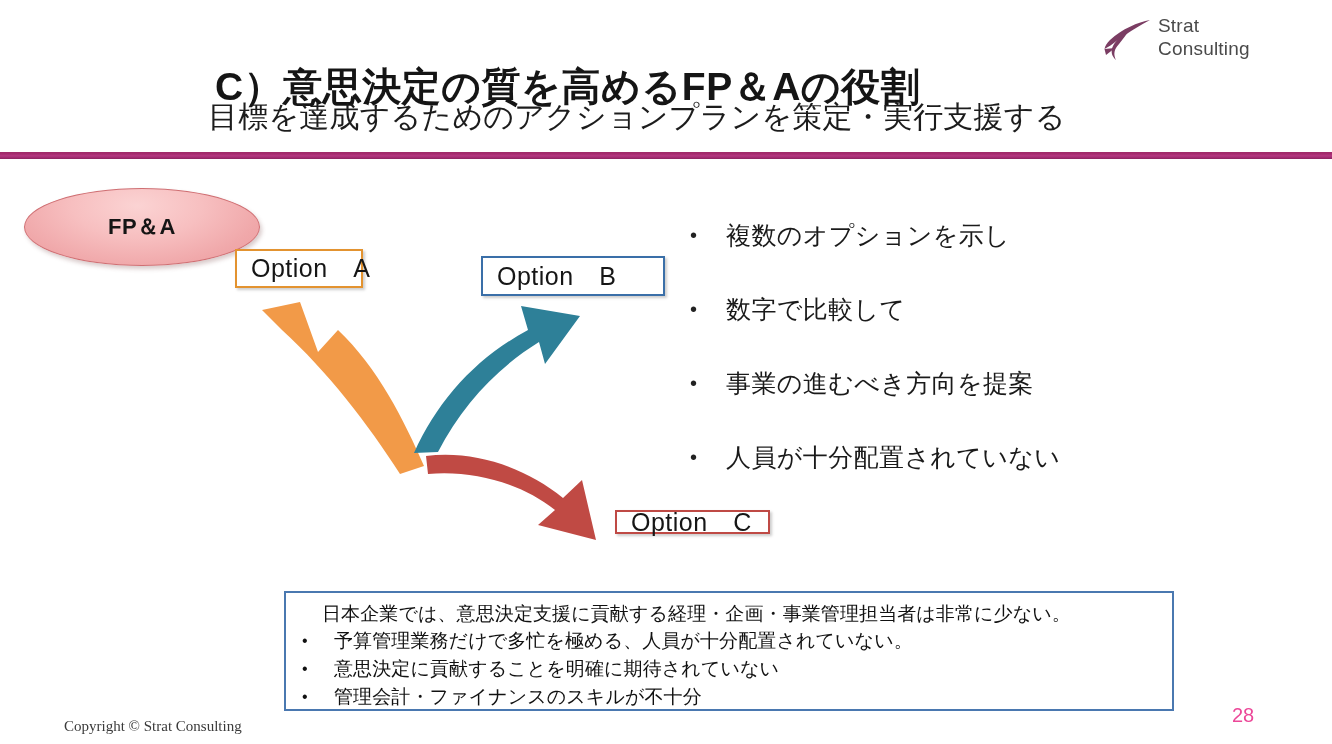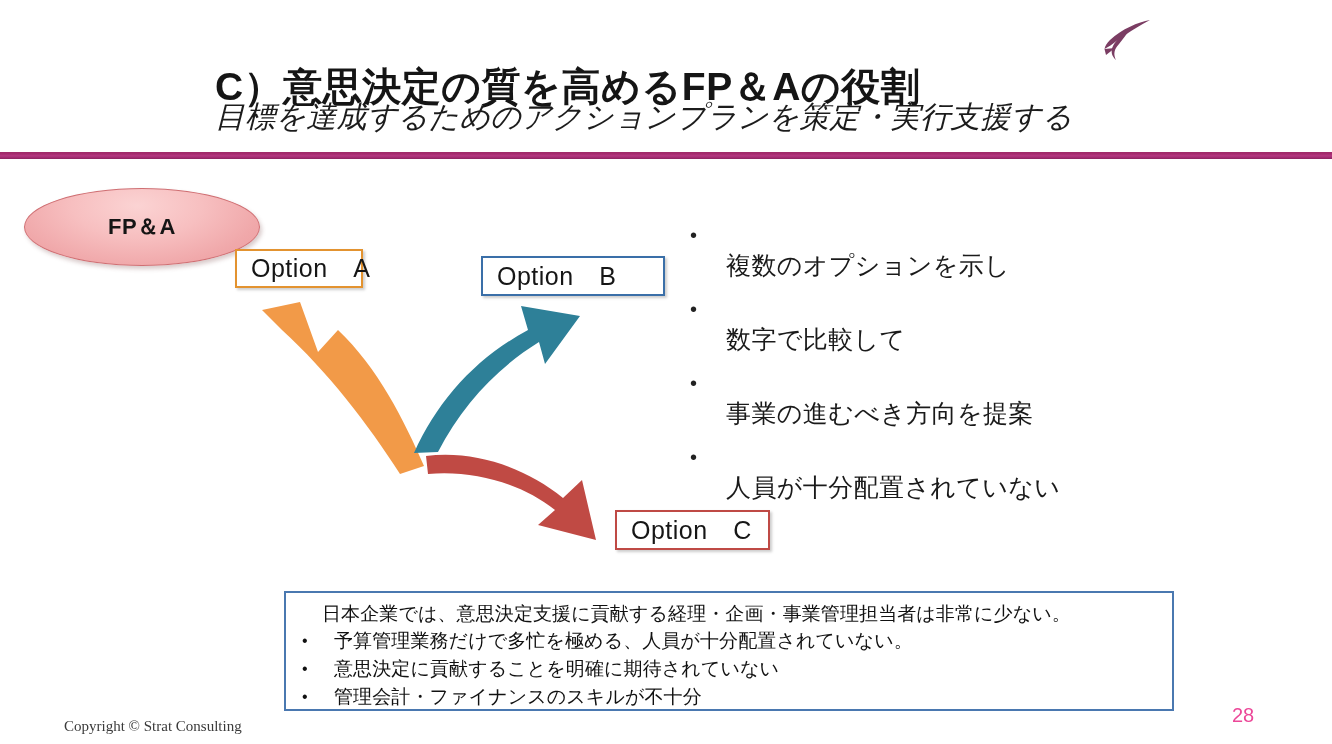--- a/index.html
+++ b/index.html
@@ -54,28 +54,27 @@
     top: 52px;
     font-size: 39px;
     font-weight: bold;
     color: #151515;
     letter-spacing: 0.5px;
     white-space: nowrap;
     margin-top: 8px;
   }
   #title-sub {
     position: absolute;
-    left: 215px;
+    left: 208px;
     top: 97px;
     font-size: 30px;
     font-weight: 400;
     color: #1c1c1c;
     letter-spacing: 0.2px;
     white-space: nowrap;
-    font-style: italic;
   }
 
   
   #divider {
     position: absolute;
     left: 0;
     top: 152px;
     width: 1332px;
     height: 7px;
     background: linear-gradient(to bottom,
@@ -123,21 +122,21 @@
   }
   #option-a {
     left: 235px;  top: 249px;  width: 128px; height: 39px;
     border: 2.2px solid #e39330;
   }
   #option-b {
     left: 481px;  top: 256px;  width: 184px; height: 40px;
     border: 2.2px solid #3a6fa8;
   }
   #option-c {
-    left: 615px;  top: 510px;  width: 155px; height: 40px;
+    left: 615px;  top: 510px;  width: 155px; height: 24px;
     border: 2.2px solid #bf4a45;
   }
 
   
   #arrows {
     position: absolute;
     left: 0;
     top: 0;
     width: 1332px;
     height: 744px;
@@ -163,21 +162,20 @@
     width: 36px;
     text-align: left;
     flex: 0 0 36px;
   }
   .bullet-text {
     font-size: 25px;
     line-height: 34px;
     color: #1a1a1a;
     letter-spacing: 0.4px;
     white-space: nowrap;
-    margin-top: 30px;
   }
 
   
   #note-box {
     position: absolute;
     left: 284px;
     top: 591px;
     width: 890px;
     height: 120px;
     background: #ffffff;
@@ -234,20 +232,24 @@
 <body>
 
 <div id="slide">
 
   <div id="logo">
     <svg id="logo-mark" viewBox="0 0 56 44">
       <path d="M52 2 C40 4, 24 11, 12 22 C9 25, 7 28, 6.5 31 L12.5 27.5 C20 22, 33 12, 52 2 Z" fill="#7b3d63"></path>
       <path d="M30 14 C24 17, 18 22, 15 28 C12.5 33, 13.5 38, 18 42 C15.5 37, 16 32.5, 19 28.5 C22 24.5, 26 20, 30 14 Z" fill="#7b3d63"></path>
       <path d="M6.5 31 L17 30 L8 37 Z" fill="#7b3d63"></path>
     </svg>
+    <div id="logo-text">
+      <div>Strat</div>
+      <div>Consulting</div>
+    </div>
   </div>
 
   <div id="title-main">C）意思決定の質を高めるFP＆Aの役割</div>
   <div id="title-sub">目標を達成するためのアクションプランを策定・実行支援する</div>
   <div id="divider"></div>
 
   <div id="fpa-ellipse">
     <span id="fpa-label">FP＆A</span>
   </div>
 

